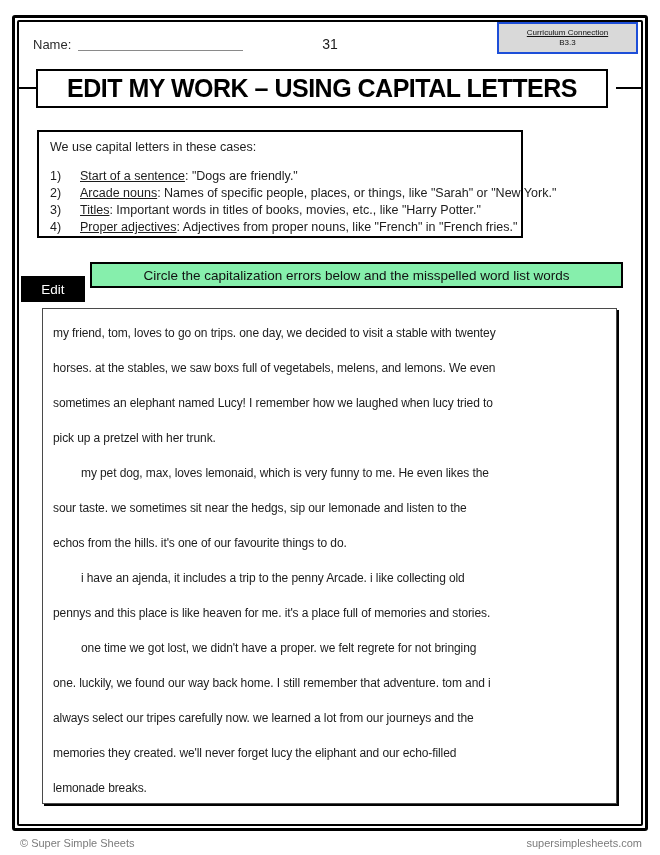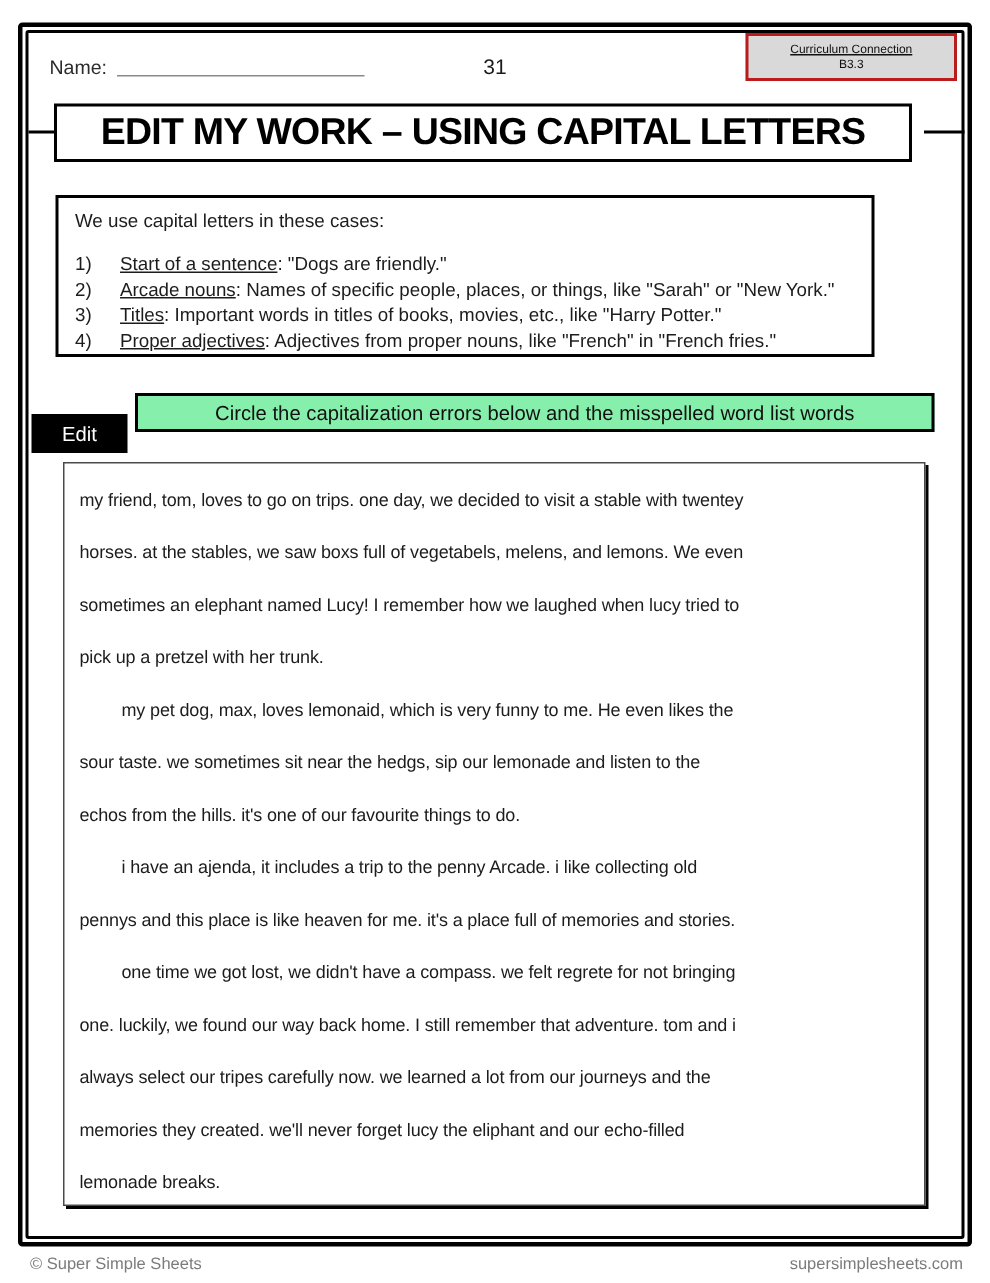--- a/index.html
+++ b/index.html
@@ -12,37 +12,37 @@
                  border:3px solid #000; border-radius:3px; }
   .frame-inner { position:absolute; inset:2px; border:2px solid #000; border-radius:2px; }
 
   
   .name-label { position:absolute; left:33px; top:37px; font-size:13px; color:#2b2b2b; }
   .name-line  { position:absolute; left:78px; top:50px; width:165px; height:1px;
                 border-bottom:1px solid #8a8a8a; }
   .page-number { position:absolute; left:300px; top:36px; width:60px; text-align:center;
                  font-size:14px; color:#1a1a1a; }
   .badge { position:absolute; left:497px; top:22px; width:141px; height:32px;
-           background:#d9d9d9; border:2px solid #b91c1c; display:flex; flex-direction:column;
+           background:#d9d9d9; border:2px solid #1d4ed8; display:flex; flex-direction:column;
            align-items:center; justify-content:center; }
   .badge .b1 { font-size:8px; color:#111; text-decoration:underline; line-height:10px; }
   .badge .b2 { font-size:8px; color:#111; line-height:10px; }
 
   
   .title-box { position:absolute; left:36px; top:69px; width:572px; height:39px;
                background:#fff; border:2px solid #000; display:flex; align-items:center;
                justify-content:center; }
   .title-text { font-size:25px; font-weight:800; letter-spacing:-0.5px; color:#000;
                 white-space:nowrap; }
   .connector { position:absolute; top:87px; border-top:2px solid #000; height:0; }
   .connector.left  { left:19px;  width:25px; }
   .connector.right { left:616px; width:27px; }
 
   
-  .rules-box { position:absolute; left:37px; top:130px; width:546px; height:108px;
+  .rules-box { position:absolute; left:37px; top:130px; width:486px; height:108px;
                border:2px solid #000; background:#fff; padding:7px 10px 0 11px; }
   .rules-intro { font-size:12.5px; color:#1c1c1c; line-height:16px; }
   .rules-list { margin-top:13px; }
   .rule-item { display:flex; font-size:12.5px; color:#1c1c1c; line-height:17px;
                white-space:nowrap; }
   .rule-num { width:30px; flex:0 0 30px; }
   .rule-term { text-decoration:underline; }
 
   
   .edit-tag { position:absolute; left:21px; top:276px; width:64px; height:26px;
@@ -119,21 +119,21 @@
   <div class="text-box">
     <div class="pline">my friend, tom, loves to go on trips. one day, we decided to visit a stable with twentey</div>
     <div class="pline">horses. at the stables, we saw boxs full of vegetabels, melens, and lemons. We even</div>
     <div class="pline">sometimes an elephant named Lucy! I remember how we laughed when lucy tried to</div>
     <div class="pline">pick up a pretzel with her trunk.</div>
     <div class="pline indent">my pet dog, max, loves lemonaid, which is very funny to me. He even likes the</div>
     <div class="pline">sour taste. we sometimes sit near the hedgs, sip our lemonade and listen to the</div>
     <div class="pline">echos from the hills. it's one of our favourite things to do.</div>
     <div class="pline indent">i have an ajenda, it includes a trip to the penny Arcade. i like collecting old</div>
     <div class="pline">pennys and this place is like heaven for me. it's a place full of memories and stories.</div>
-    <div class="pline indent">one time we got lost, we didn't have a compass. we felt regrete for not bringing</div>
+    <div class="pline indent">one time we got lost, we didn't have a proper. we felt regrete for not bringing</div>
     <div class="pline">one. luckily, we found our way back home. I still remember that adventure. tom and i</div>
     <div class="pline">always select our tripes carefully now. we learned a lot from our journeys and the</div>
     <div class="pline">memories they created. we'll never forget lucy the eliphant and our echo-filled</div>
     <div class="pline">lemonade breaks.</div>
   </div>
 
   <div class="footer-left">© Super Simple Sheets</div>
   <div class="footer-right">supersimplesheets.com</div>
 
 </div>

